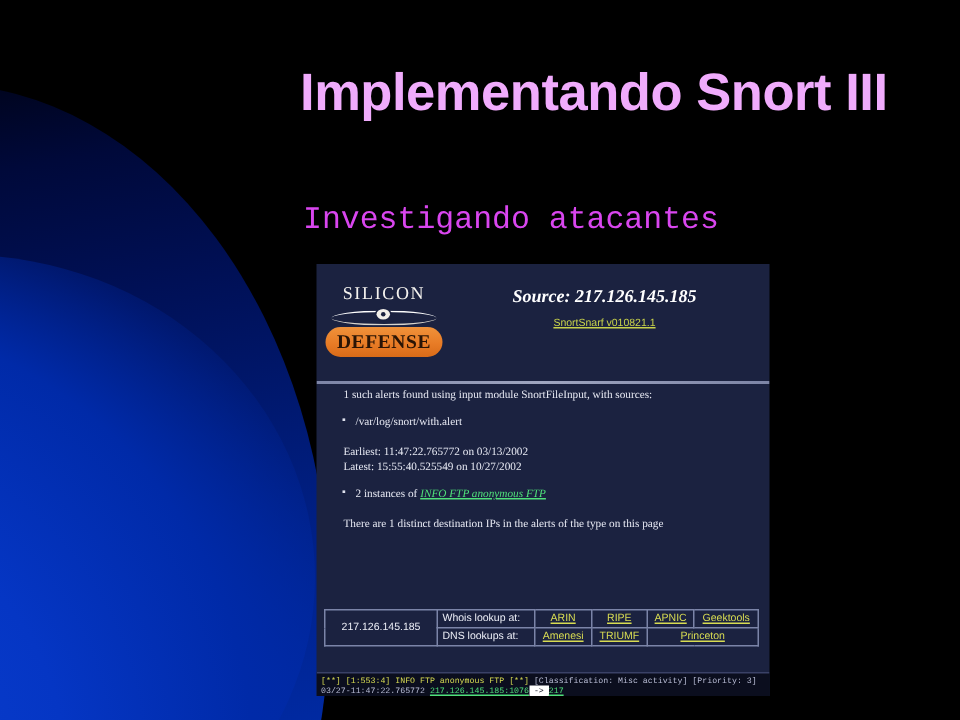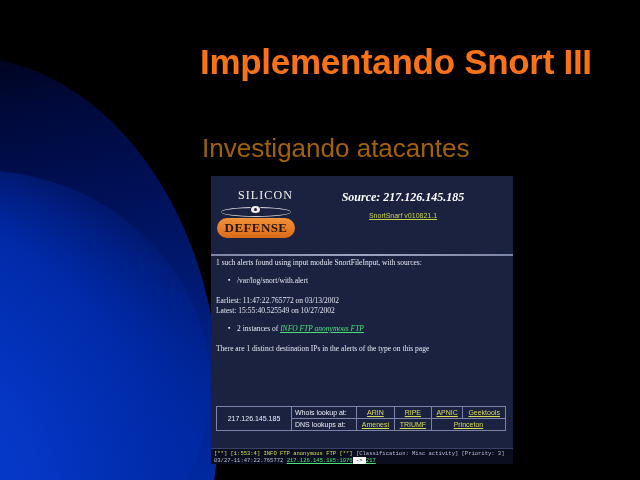--- a/index.html
+++ b/index.html
@@ -53,34 +53,35 @@
     background: radial-gradient(ellipse at 30% 80%,
         #0a40d2 0%, #0536c4 35%, #002aa8 62%, rgba(0,22,120,0) 85%);
   }
 
   
   .title {
     position: absolute;
     left: 200px;
     top: 44px;
     width: 420px;
-    color: #f97316;
+    color: #f0abfc;
     font-size: 35px;
     line-height: 36px;
     font-weight: bold;
     letter-spacing: -0.3px;
   }
   .subtitle {
     position: absolute;
     left: 202px;
     top: 136px;
     width: 420px;
-    color: #a16207;
-    font-size: 26px;
+    color: #d946ef;
+    font-size: 21px;
     line-height: 24px;
+    font-family: Liberation Mono, monospace;
   }
 
   
   #shot {
     position: absolute;
     left: 211px;
     top: 176px;
     width: 302px;
     height: 288px;
     background: #1b2240;
@@ -104,21 +105,21 @@
     left: 6px;
     top: 12px;
     width: 78px;
     height: 54px;
   }
   .logo .silicon {
     position: absolute;
     left: 2px;
     top: 0px;
     width: 74px;
-    text-align: right;
+    text-align: center;
     color: #f4f2ee;
     font-family: "Liberation Serif", serif;
     font-size: 12px;
     letter-spacing: 1.1px;
     font-weight: normal;
   }
   .logo .eye {
     position: absolute;
     left: 4px;
     top: 15px;
@@ -212,21 +213,21 @@
     position: absolute;
     left: 0;
     top: 82px;
     width: 302px;
   }
   .ln {
     font-family: "Liberation Serif", serif;
     font-size: 7.5px;
     line-height: 10px;
     color: #e6e8f2;
-    padding: 0 5px;
+    padding: 0 18px;
     white-space: nowrap;
     overflow: hidden;
   }
   .ln.sp2 { margin-top: 10px; }
   .bullet {
     font-family: "Liberation Serif", serif;
     font-size: 7.5px;
     line-height: 10px;
     color: #e6e8f2;
     padding: 0 5px 0 26px;

